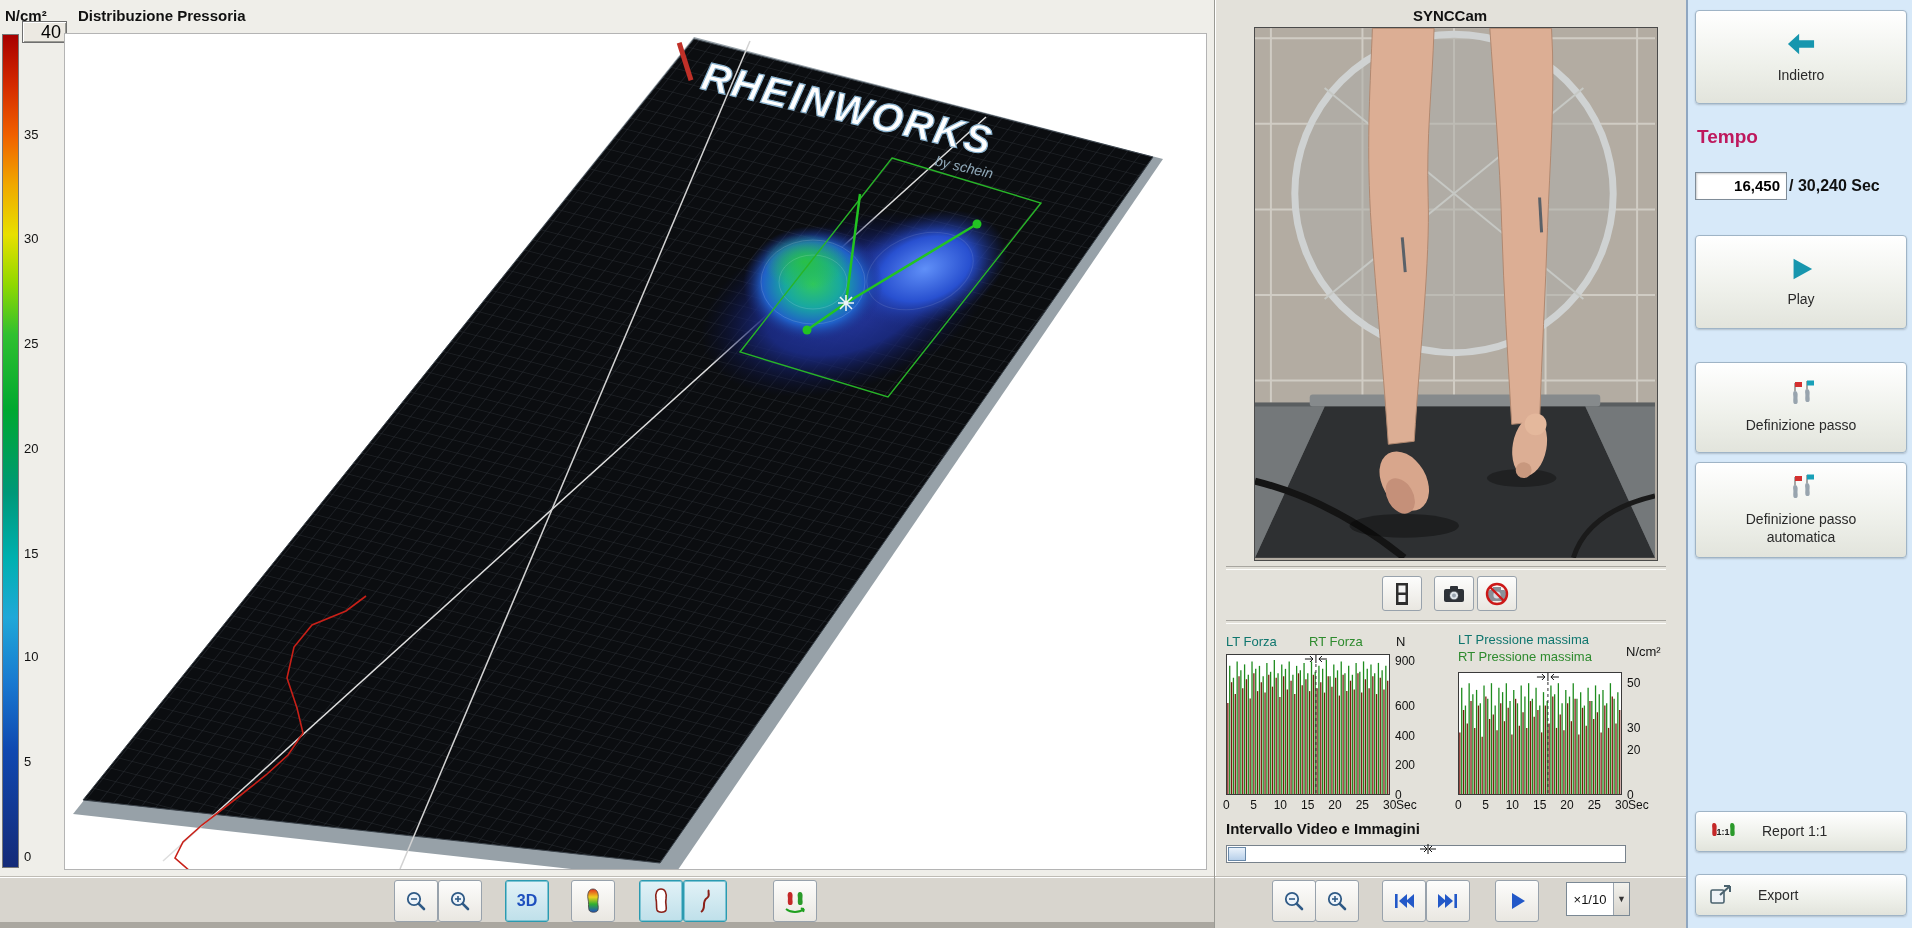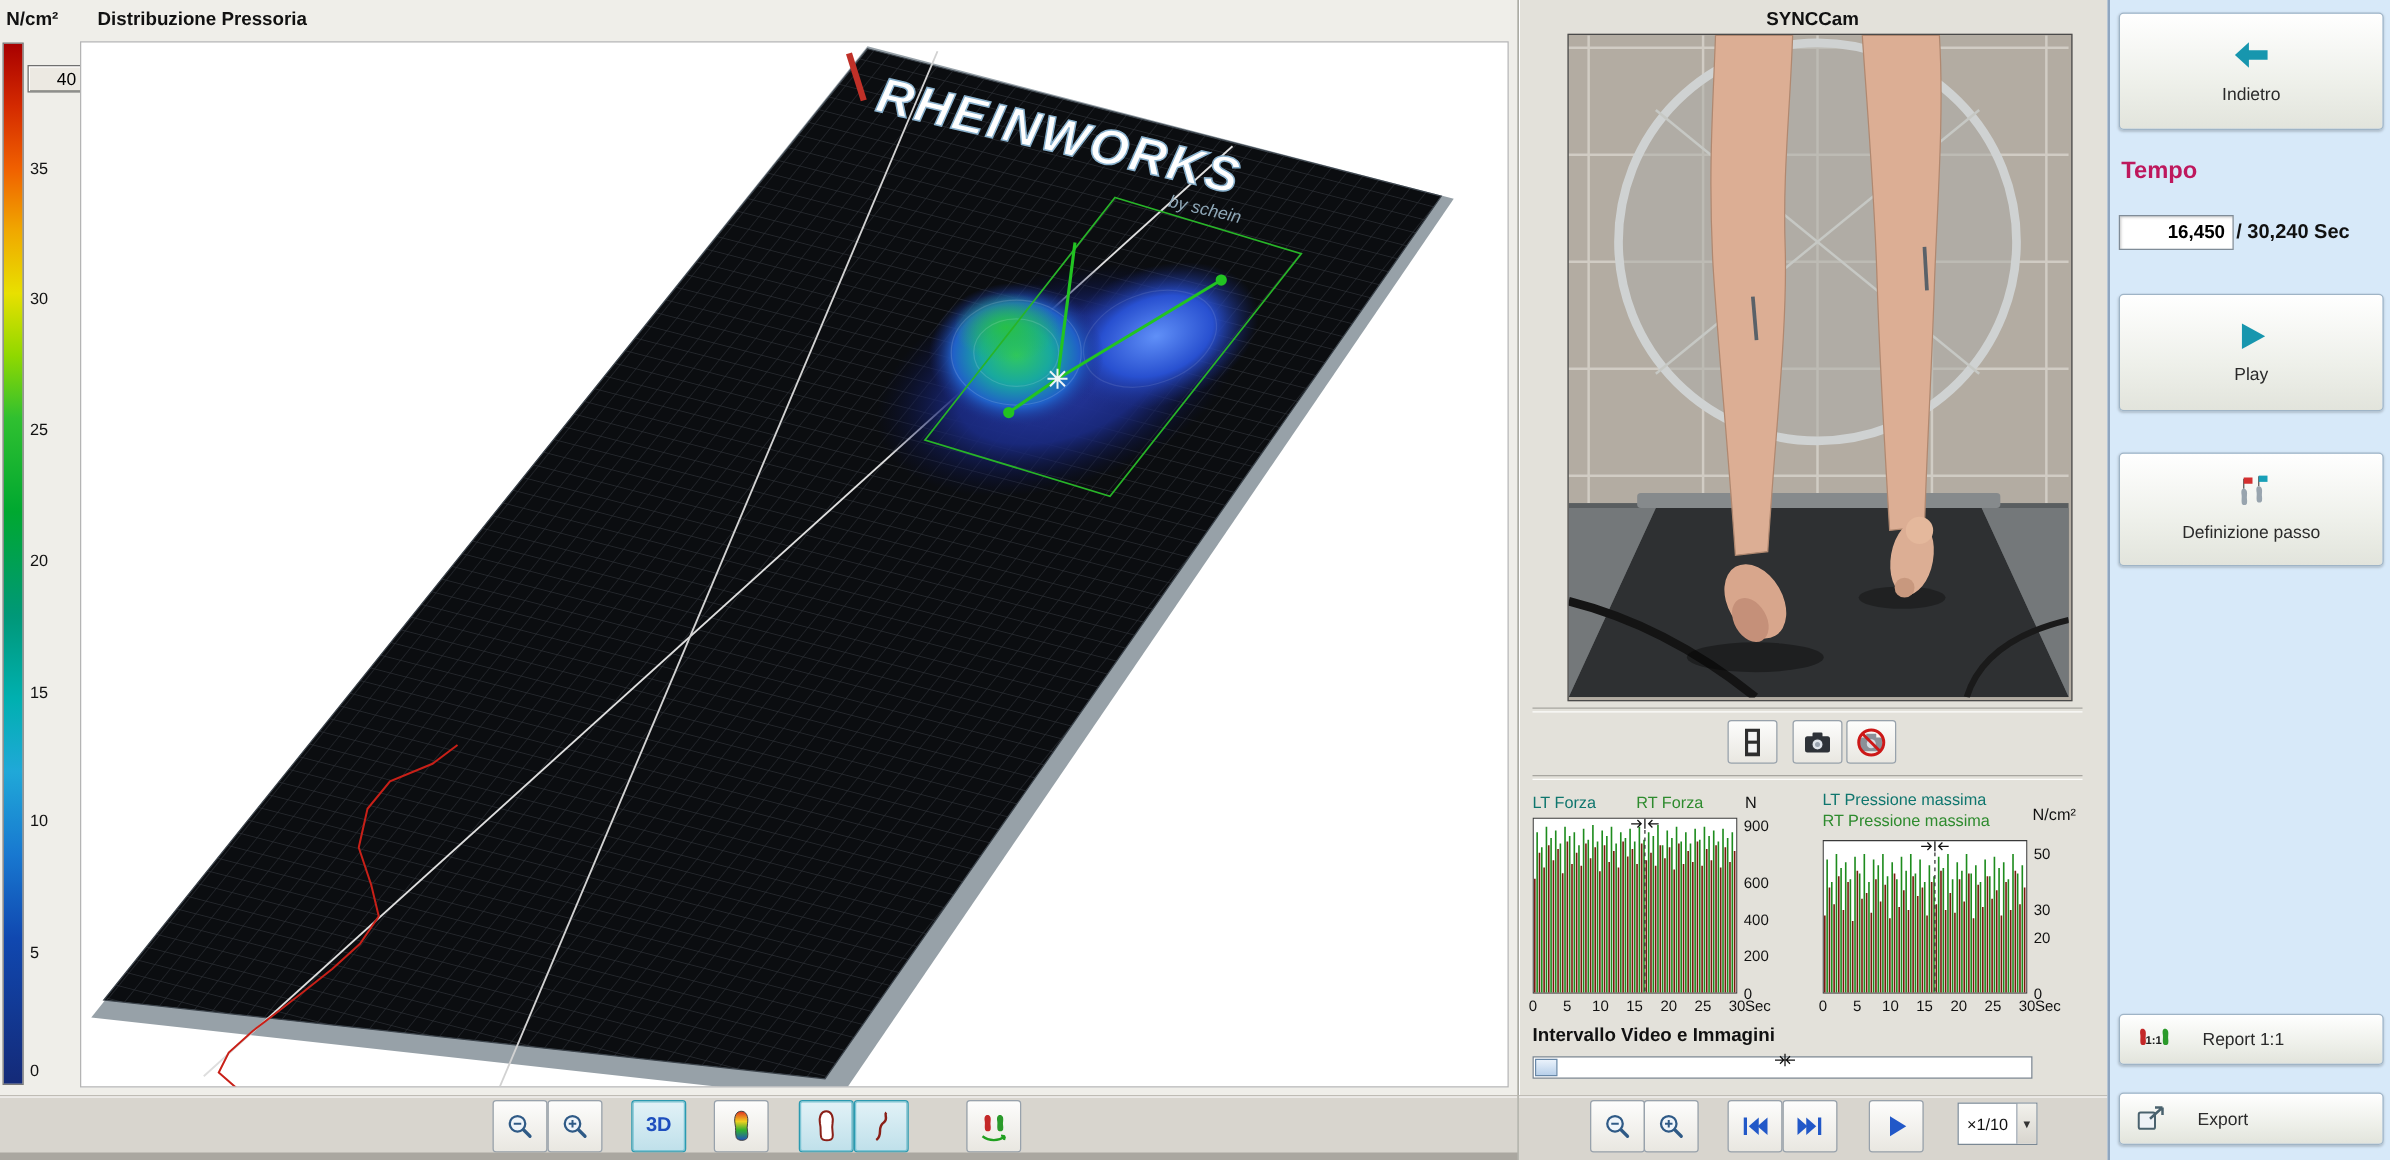--- a/index.html
+++ b/index.html
@@ -7,22 +7,22 @@
   .abs{position:absolute;}
   .bold{font-weight:bold;}
   
   #panel-left{position:absolute;left:0;top:0;width:1214px;height:928px;background:#efeee9;}
   #panel-mid{position:absolute;left:1214px;top:0;width:472px;height:928px;background:#e3e1da;border-left:1px solid #9a9a94;box-shadow:inset 1px 0 0 #ffffff;}
   #panel-right{position:absolute;left:1686px;top:0;width:226px;height:928px;background:#d7e9f9;border-left:2px solid #8fa6c0;box-sizing:border-box;}
   .hdr{font-size:15px;font-weight:bold;color:#111;}
   
   #scale-bar{position:absolute;left:2px;top:34px;width:15px;height:832px;border:1px solid #777;
     background:linear-gradient(#a80000 0%,#d42a00 6%,#f06000 12%,#f0a800 18%,#e8e000 24%,#90d800 30%,#30c030 36%,#00a830 45%,#009878 55%,#00b0b0 63%,#20a8d8 70%,#1878d0 78%,#1048b0 86%,#142a78 100%);}
-  #scale-max-box{position:absolute;left:22px;top:52px;width:38px;height:20px;background:#ece9e2;border:1px solid #6f6f6f;
-    box-shadow:inset 1px 1px 0 #ffffff, inset -1px -1px 0 #9a9a94;font-size:14px;line-height:20px;text-align:right;padding-right:5px;box-sizing:content-box;}
+  #scale-max-box{position:absolute;left:22px;top:21px;width:38px;height:20px;background:#ece9e2;border:1px solid #6f6f6f;
+    box-shadow:inset 1px 1px 0 #ffffff, inset -1px -1px 0 #9a9a94;font-size:18px;line-height:20px;text-align:right;padding-right:5px;box-sizing:content-box;}
   .scale-tick{position:absolute;left:24px;font-size:13px;color:#111;}
   
   #canvas3d{position:absolute;left:64px;top:33px;width:1143px;height:837px;background:#ffffff;border:1px solid #b4b4b4;box-sizing:border-box;}
   
   .toolbar{position:absolute;height:52px;background:#d8d5ce;border-top:1px solid #bfbcb5;box-shadow:inset 0 1px 0 #ffffff;}
   .tbtn{position:absolute;top:880px;width:42px;height:40px;display:flex;align-items:center;justify-content:center;
     background:linear-gradient(#fdfdfc,#e9e7e1);border:1px solid #98a2ac;border-radius:3px;cursor:pointer;}
   .tbtn.sel{background:linear-gradient(#e2f2f7,#bfe0ea);border-color:#2b9ab0;box-shadow:inset 0 0 0 1px #7cc4d4;}
   .t3d{font-size:16px;font-weight:bold;color:#1d4fbe;}
   
@@ -571,20 +571,31 @@
     <span class="lbl">Definizione passo</span>
   </div>
 
   <div class="bigbtn" style="top:235px;height:94px;">
     <svg width="28" height="26" viewBox="0 0 28 28">
         <path d="M6 3 L26 14 L6 25 Z" fill="#1796ae"></path>
       </svg>
     <span class="lbl">Play</span>
   </div>
 
+  <div class="bigbtn" style="top:462px;height:96px;">
+    <svg width="30" height="28" viewBox="0 0 30 28">
+      <line x1="9" y1="3" x2="9" y2="11" stroke="#555" stroke-width="1"></line>
+        <rect x="9" y="2" width="7" height="5" fill="#d43030"></rect>
+      <line x1="21" y1="1" x2="21" y2="9" stroke="#555" stroke-width="1"></line>
+        <rect x="21" y="0.5" width="7" height="5" fill="#18a0b8"></rect>
+      <path d="M9 11 C11 11 12 13 11.6 16 C11.2 19 12 20 11.6 22.5 C11.2 24.5 7.8 24.5 7.4 22.5 C7 20 7.6 18 7.3 16 C6.9 13 7 11 9 11Z" fill="#98a4ae"></path>
+      <path d="M21 9 C23 9 24 11 23.6 14 C23.2 17 24 18 23.6 20.5 C23.2 22.5 19.8 22.5 19.4 20.5 C19 18 19.6 16 19.3 14 C18.9 11 19 9 21 9Z" fill="#98a4ae"></path>
+    </svg>
+    <span class="lbl" style="width:160px;">Definizione passo automatica</span>
+  </div>
 
   <div class="bigbtn rowbtn" style="top:811px;height:41px;">
     <svg width="30" height="24" viewBox="0 0 30 24">
       <path d="M6 3 C8 3 9 5 8.6 8 C8.2 11 9 12 8.6 14.5 C8.2 16.5 4.8 16.5 4.4 14.5 C4 12 4.6 10 4.3 8 C3.9 5 4 3 6 3Z" fill="#c42828"></path>
       <path d="M24 3 C26 3 27 5 26.6 8 C26.2 11 27 12 26.6 14.5 C26.2 16.5 22.8 16.5 22.4 14.5 C22 12 22.6 10 22.3 8 C21.9 5 22 3 24 3Z" fill="#2a9a2a"></path>
       <text x="15" y="15" font-size="9" font-weight="bold" fill="#202020" text-anchor="middle">1:1</text>
     </svg>
     <span class="lbl">Report 1:1</span>
   </div>
 

